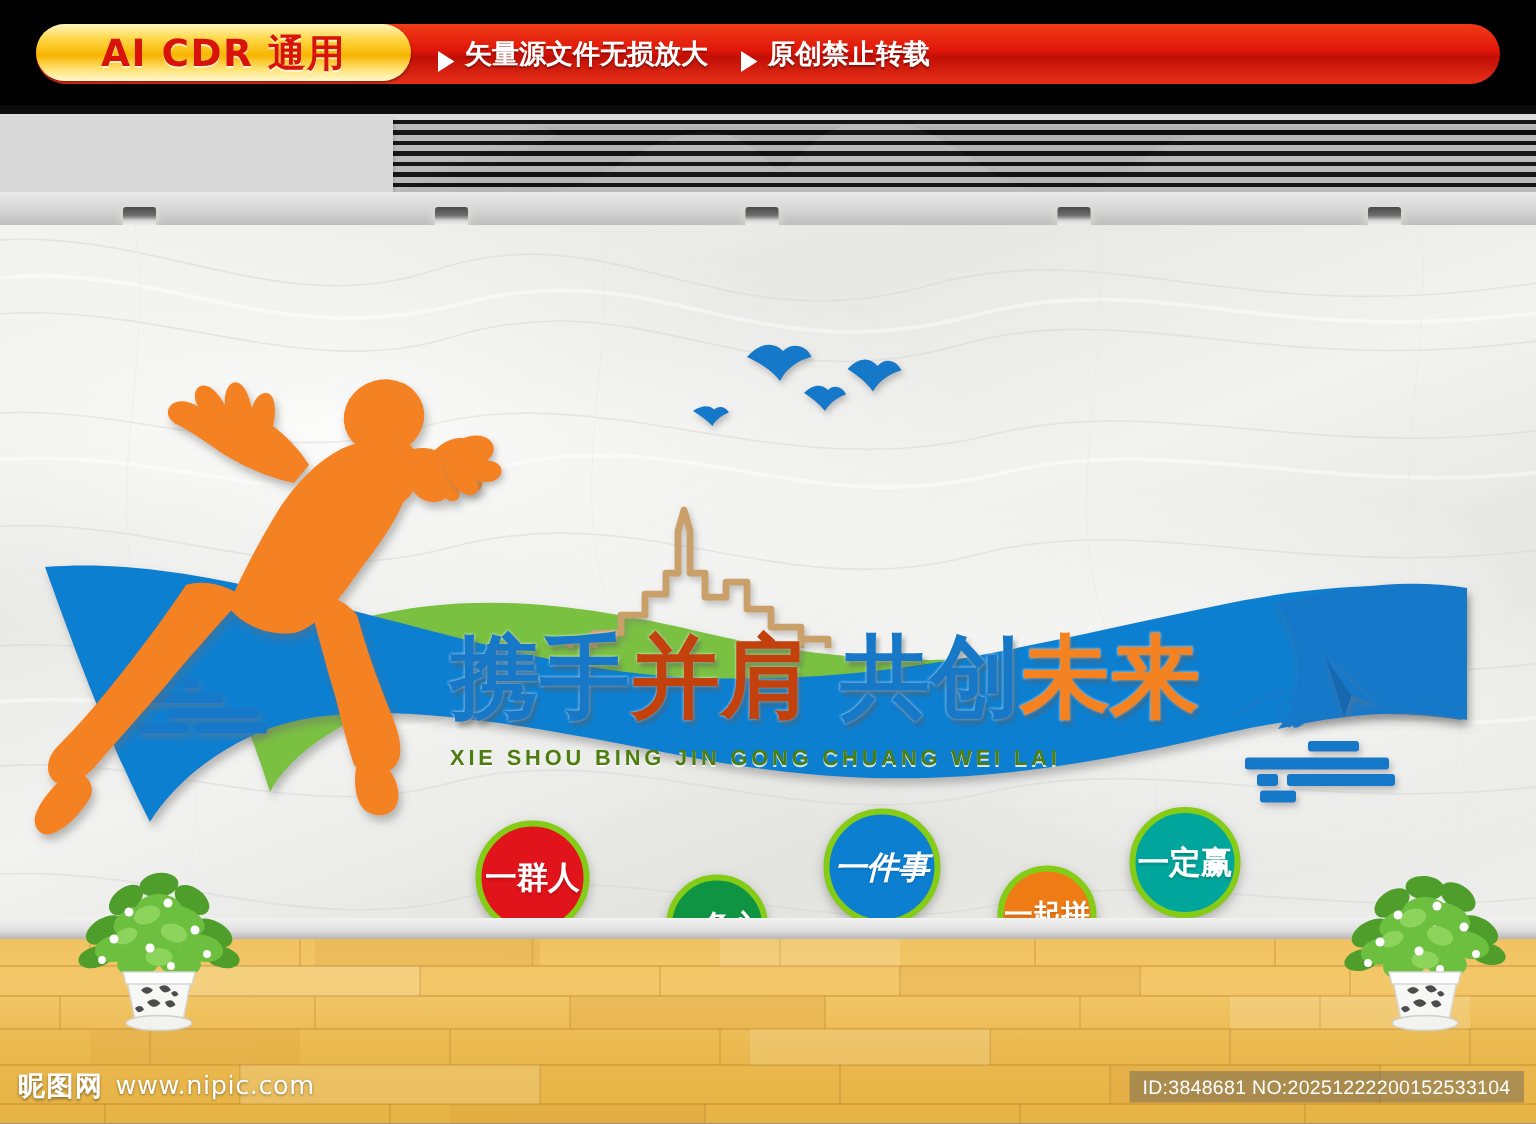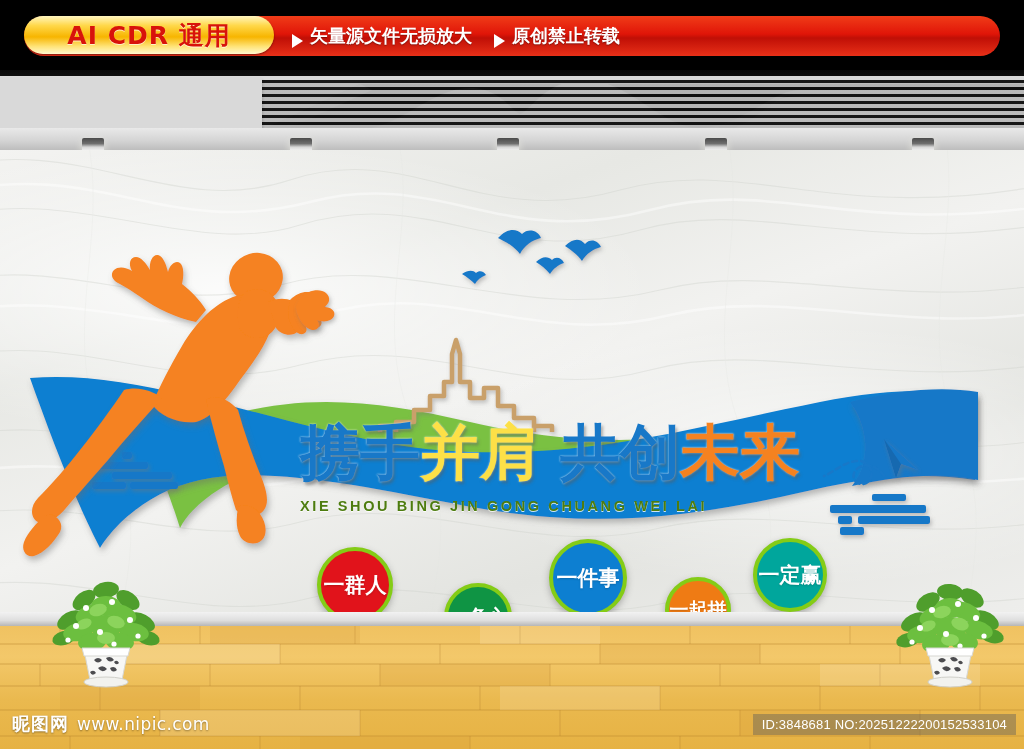--- a/index.html
+++ b/index.html
@@ -57,21 +57,21 @@
   .art{position:absolute;left:0;top:150px;width:813px;height:470px;}
   .art svg{position:absolute;left:0;top:0;}
 
   
   .headline{position:absolute;left:300px;top:272px;width:560px;height:72px;
     display:flex;align-items:baseline;white-space:nowrap;}
   .headline .hw{font-size:60px;font-weight:bold;line-height:60px;
     font-family:"DejaVu Sans","Liberation Sans",sans-serif;
     text-shadow:2px 3px 3px rgba(90,90,90,.45), 0 0 2px rgba(255,255,255,.9);}
   .c-blue{color:#1878c8;}
-  .c-green{color:#fde047;}
+  .c-green{color:#c2410c;}
   .c-orange{color:#f58220;}
   .pinyin{position:absolute;left:300px;top:348px;width:540px;
     font-size:14.5px;letter-spacing:2.6px;font-weight:bold;color:#4d7c0f;white-space:nowrap;
     font-family:"Liberation Sans",sans-serif;text-shadow:0 1px 0 rgba(255,255,255,.8);}
 
   
   .circ{position:absolute;border-radius:50%;display:flex;align-items:center;justify-content:center;
     border:4px solid #84cc16;box-sizing:border-box;
     box-shadow:0 3px 7px rgba(70,70,70,.38);}
   .circ span{color:#fff;font-weight:bold;white-space:nowrap;
@@ -276,21 +276,21 @@
       <span class="hw c-orange">未来</span>
     </div>
     <div class="pinyin">XIE SHOU BING JIN   GONG CHUANG WEI LAI</div>
 
     <div class="circ" style="left:317px;top:397px;width:76px;height:76px;background:#e1131b;">
       <span style="font-size:21px;">一群人</span>
     </div>
     <div class="circ" style="left:444px;top:433px;width:68px;height:68px;background:#0f9444;">
       <span style="font-size:19px;">一条心</span>
     </div>
-    <div class="circ" style="left:549px;top:389px;width:78px;height:78px;background:#0d7fd1;">
+    <div class="circ" style="left:549px;top:389px;width:78px;height:78px;background:#0d7fd1;font-style:italic;">
       <span style="font-size:21px;">一件事</span>
     </div>
     <div class="circ" style="left:665px;top:427px;width:66px;height:66px;background:#ef7b14;">
       <span style="font-size:19px;">一起拼</span>
     </div>
     <div class="circ" style="left:753px;top:388px;width:74px;height:74px;background:#00a69c;">
       <span style="font-size:21px;">一定赢</span>
     </div>
   </div>
 

